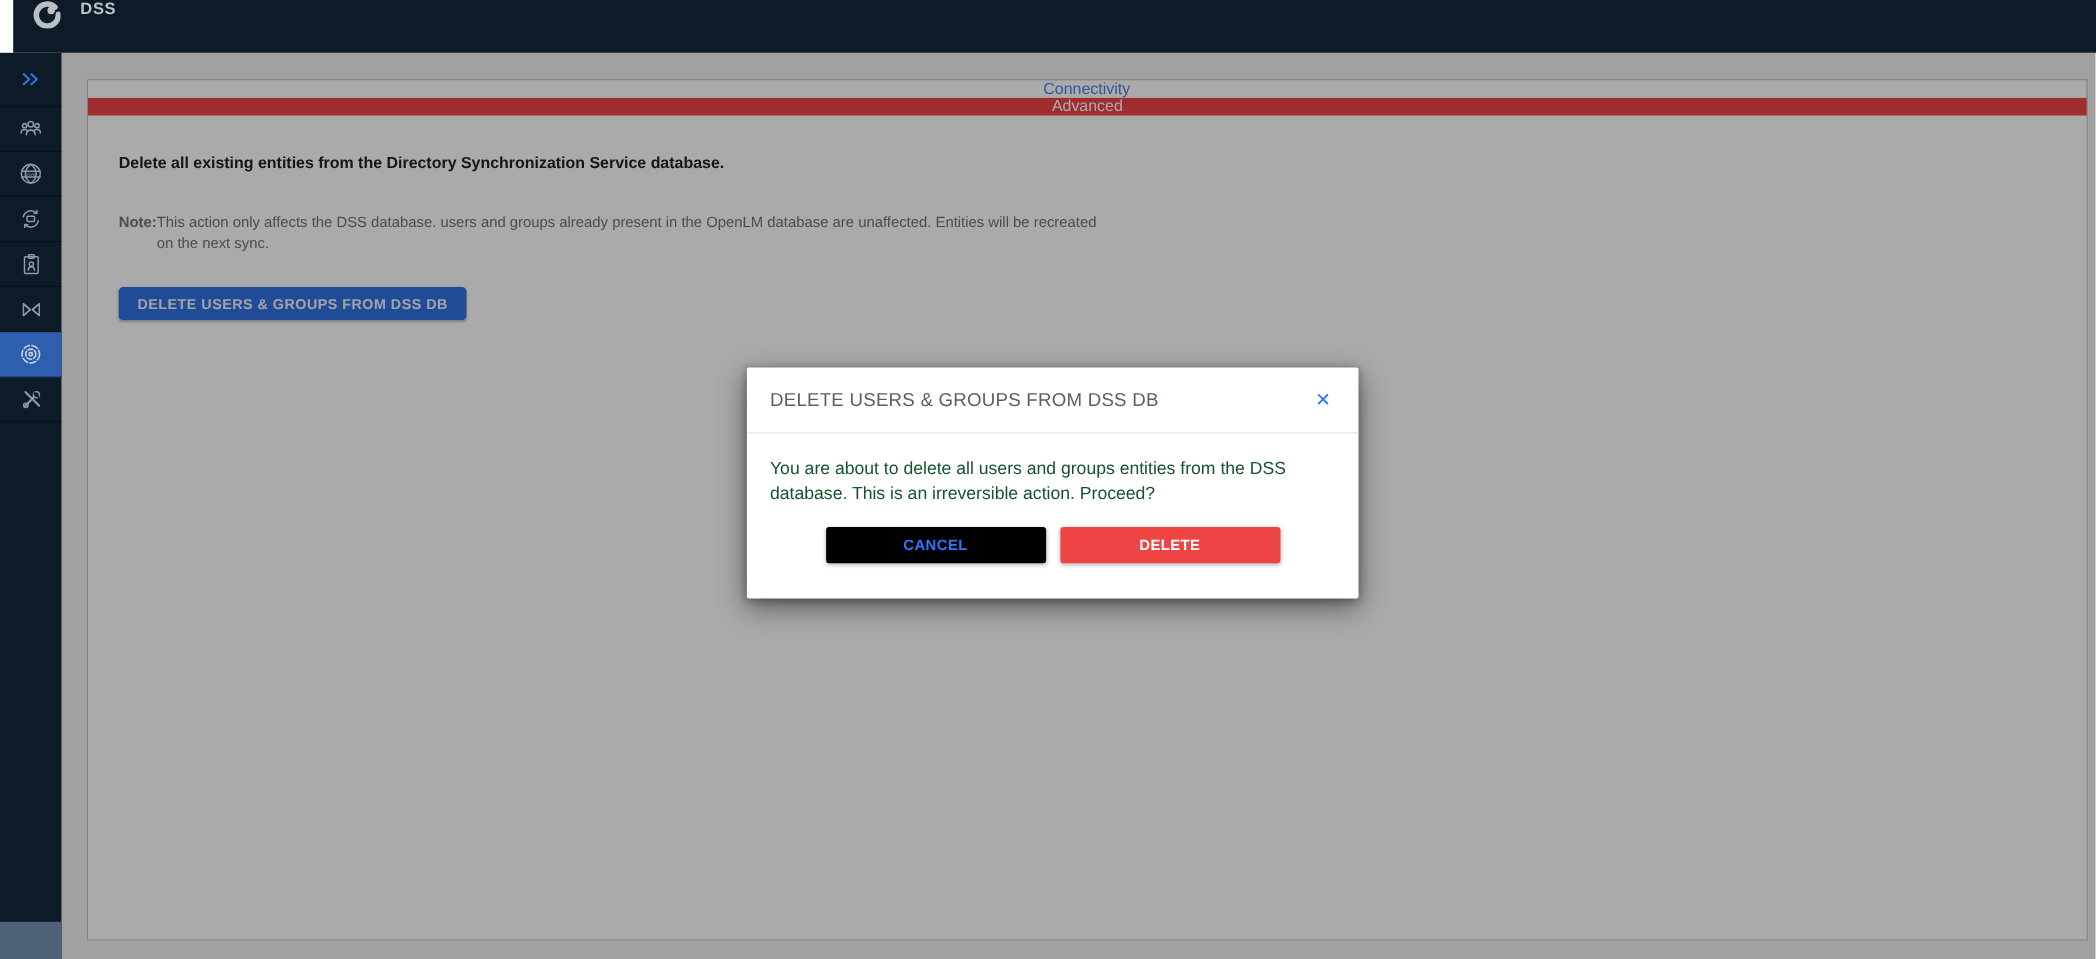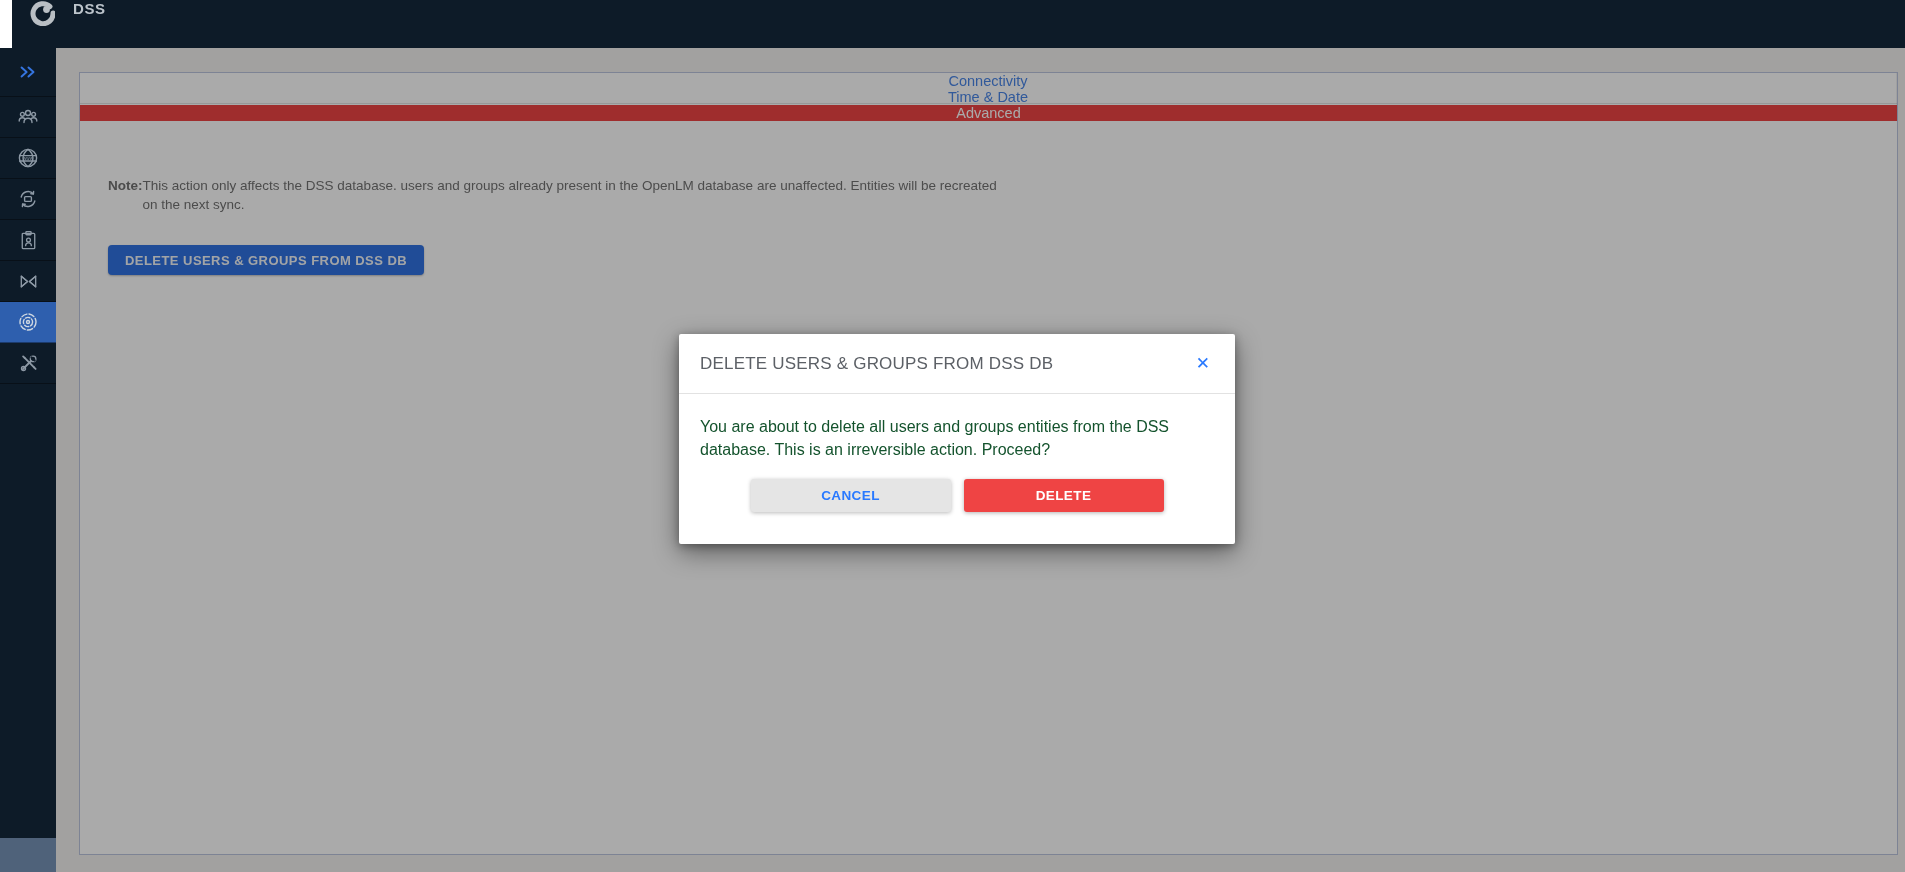--- a/index.html
+++ b/index.html
@@ -53,21 +53,21 @@
   .modal { position:absolute; left:679px; top:334px; width:556px; z-index:50;
            background:#ffffff; border-radius:2px;
            box-shadow:0 8px 26px rgba(0,0,0,0.45), 0 2px 8px rgba(0,0,0,0.3); }
   .modal-header { height:60px; display:flex; align-items:center; justify-content:space-between;
                   padding:0 21px; border-bottom:1px solid #e2e2e2; }
   .modal-title { font-size:17px; color:#5c6066; letter-spacing:.2px; }
   .modal-close { font-size:17px; color:#2979ff; cursor:pointer; line-height:1; padding:2px 4px; }
   .modal-body { padding:21px 21px 32px 21px; }
   .modal-text { font-size:16px; color:#14532d; line-height:1.44; }
   .modal-actions { margin-top:18px; display:flex; justify-content:center; gap:13px; }
-  .btn-cancel { width:200px; height:33px; background:#e5e5e5; border:none; border-radius:3px;
+  .btn-cancel { width:200px; height:33px; background:#000000; border:none; border-radius:3px;
                 color:#2979ff; font-family:"Liberation Sans", sans-serif; font-size:13.5px;
                 font-weight:bold; letter-spacing:.4px; cursor:pointer;
                 box-shadow:0 1px 4px rgba(0,0,0,0.28); }
   .btn-delete { width:200px; height:33px; background:#ef4444; border:none; border-radius:3px;
                 color:#ffffff; font-family:"Liberation Sans", sans-serif; font-size:13.5px;
                 font-weight:bold; letter-spacing:.4px; cursor:pointer;
                 box-shadow:0 1px 4px rgba(0,0,0,0.3); }
 </style>
 </head>
 <body>
@@ -156,25 +156,25 @@
   </div>
 
   <div class="side-bottom-toggle"></div>
 </div>
 
 <div class="content-area">
   <div class="panel">
 
     <div class="tabbar">
       <div class="tab">Connectivity</div>
-      <div class="tab">Time &amp; Date</div>
       <div class="tab active">Advanced</div>
     </div>
 
     <div class="panel-body">
+      <div class="heading">Delete all existing entities from the Directory Synchronization Service database.</div>
 
       <div class="note-row">
         <span class="note-label">Note:</span>
         <span class="note-text">This action only affects the DSS database. users and groups already present in the OpenLM database are unaffected. Entities will be recreated on the next sync.</span>
       </div>
 
       <button class="action-btn">DELETE USERS &amp; GROUPS FROM DSS DB</button>
     </div>
   </div>
 </div>

